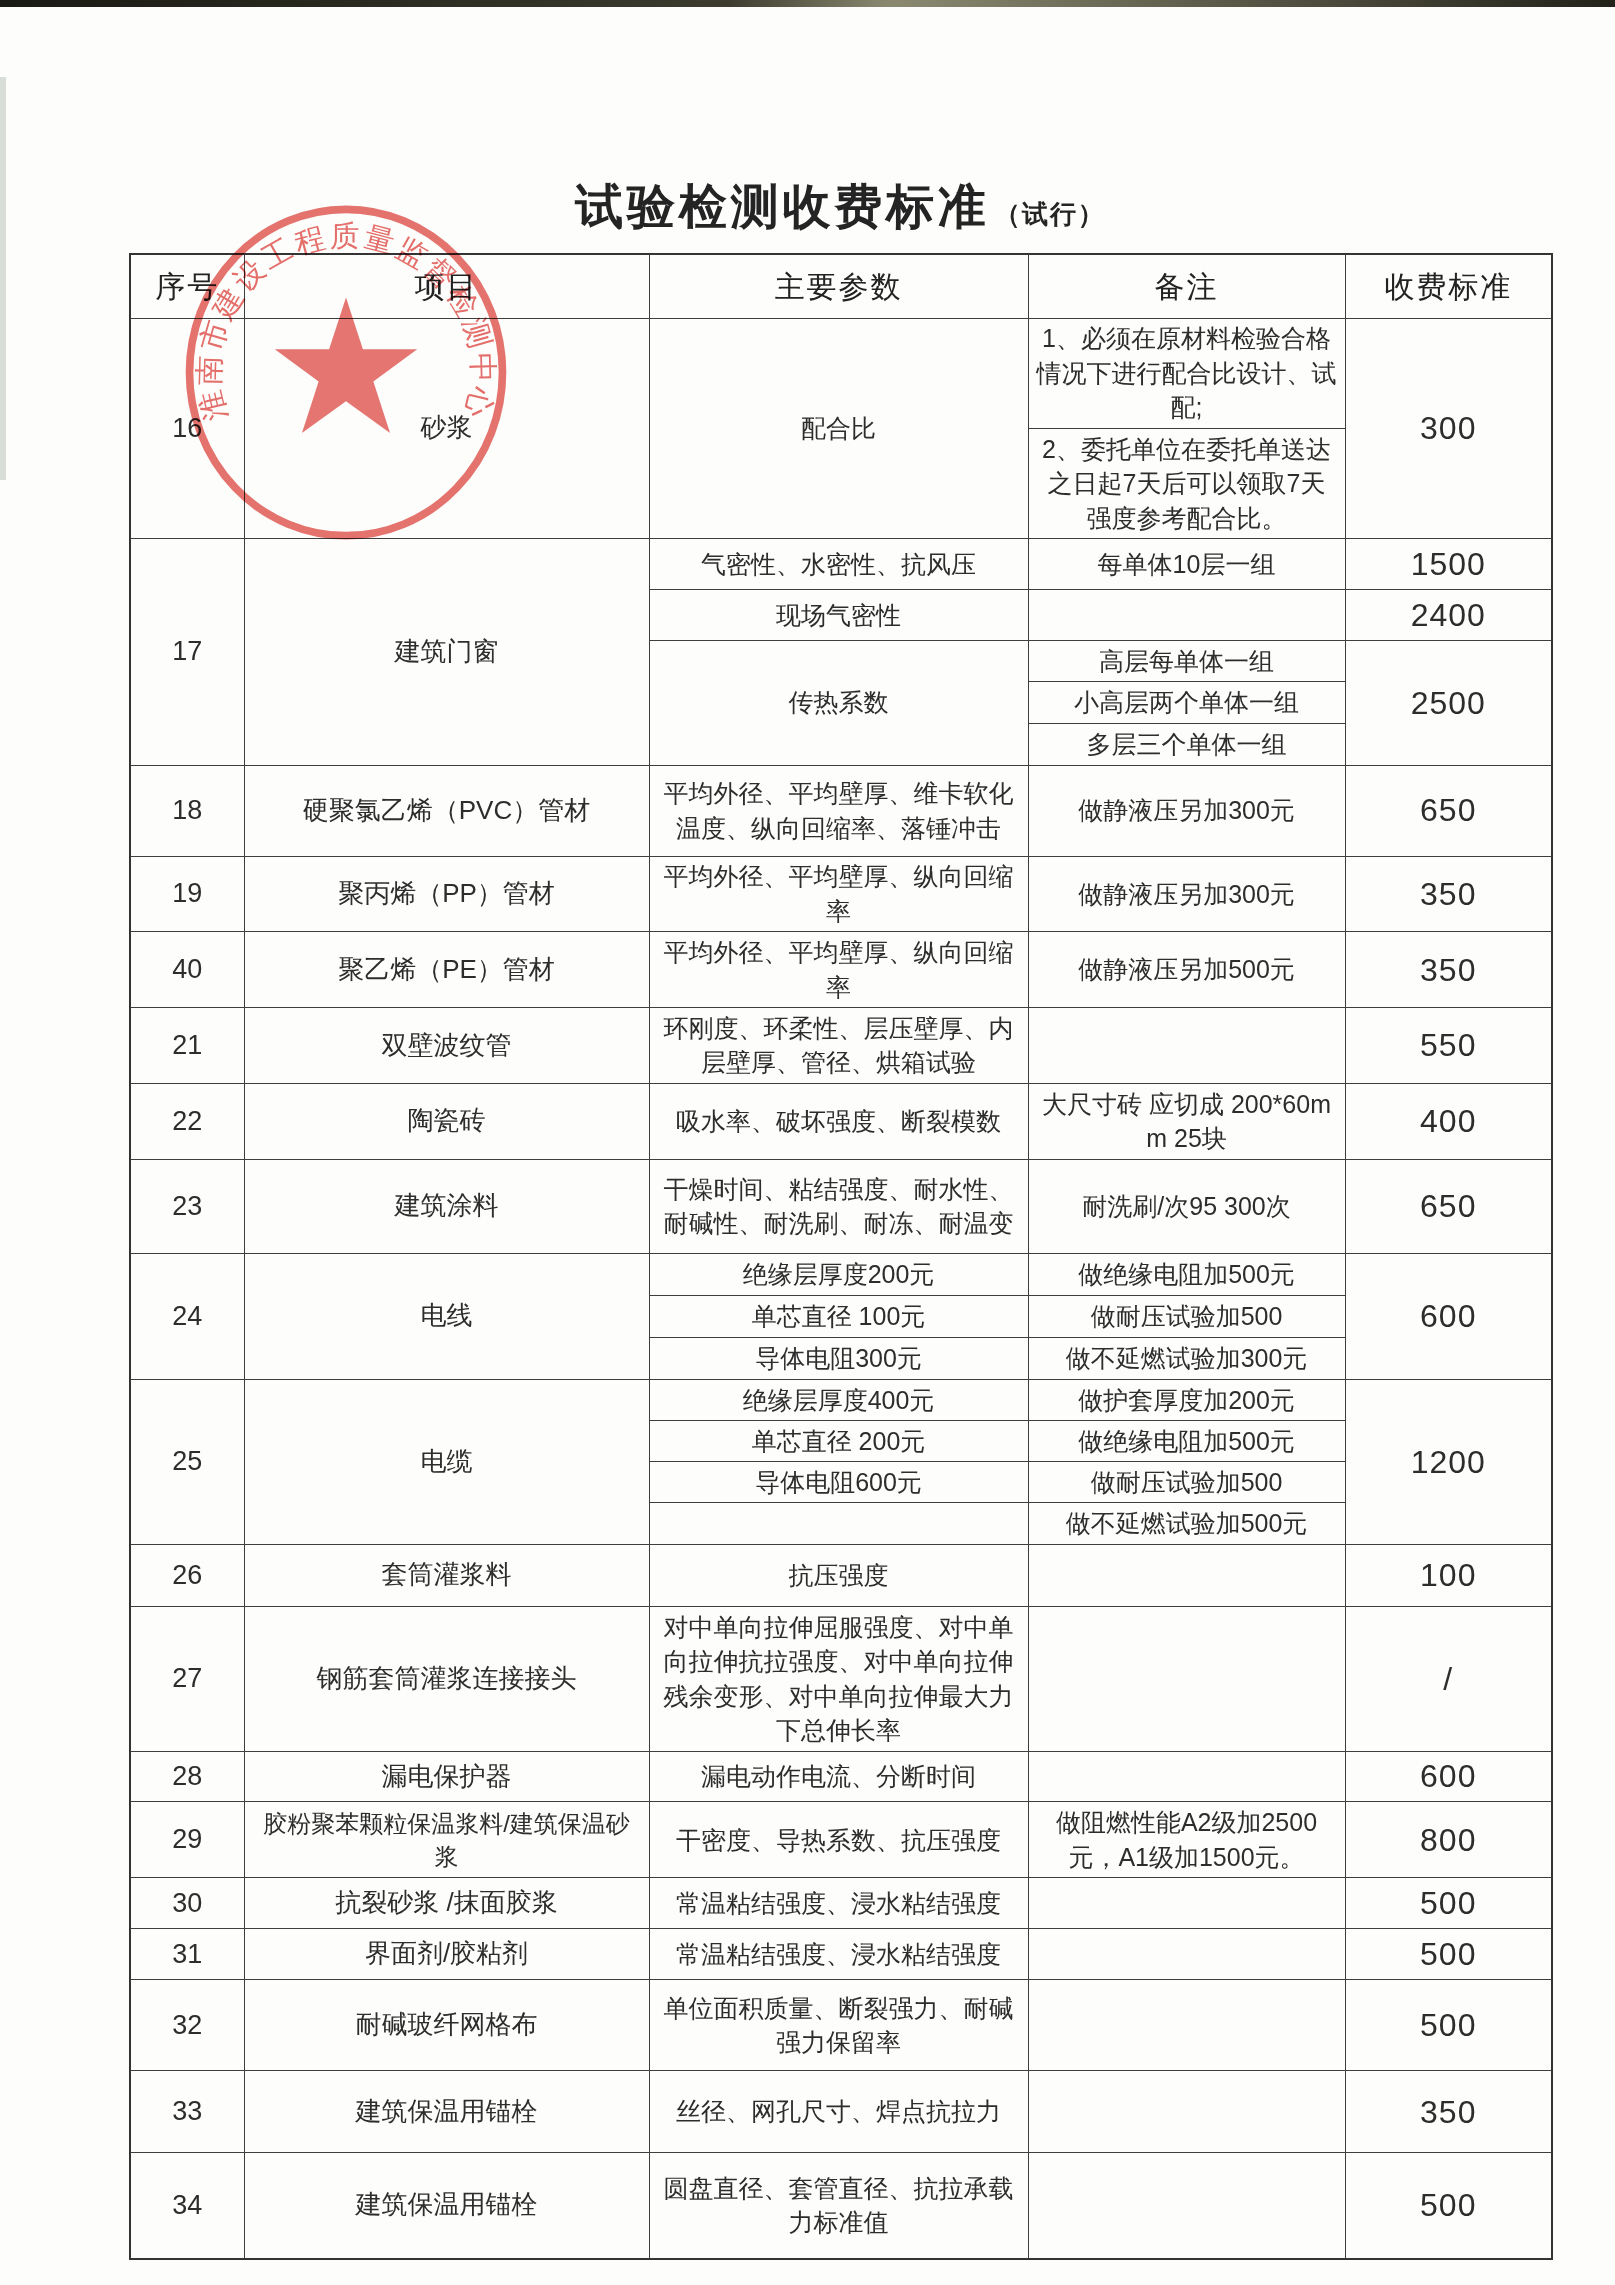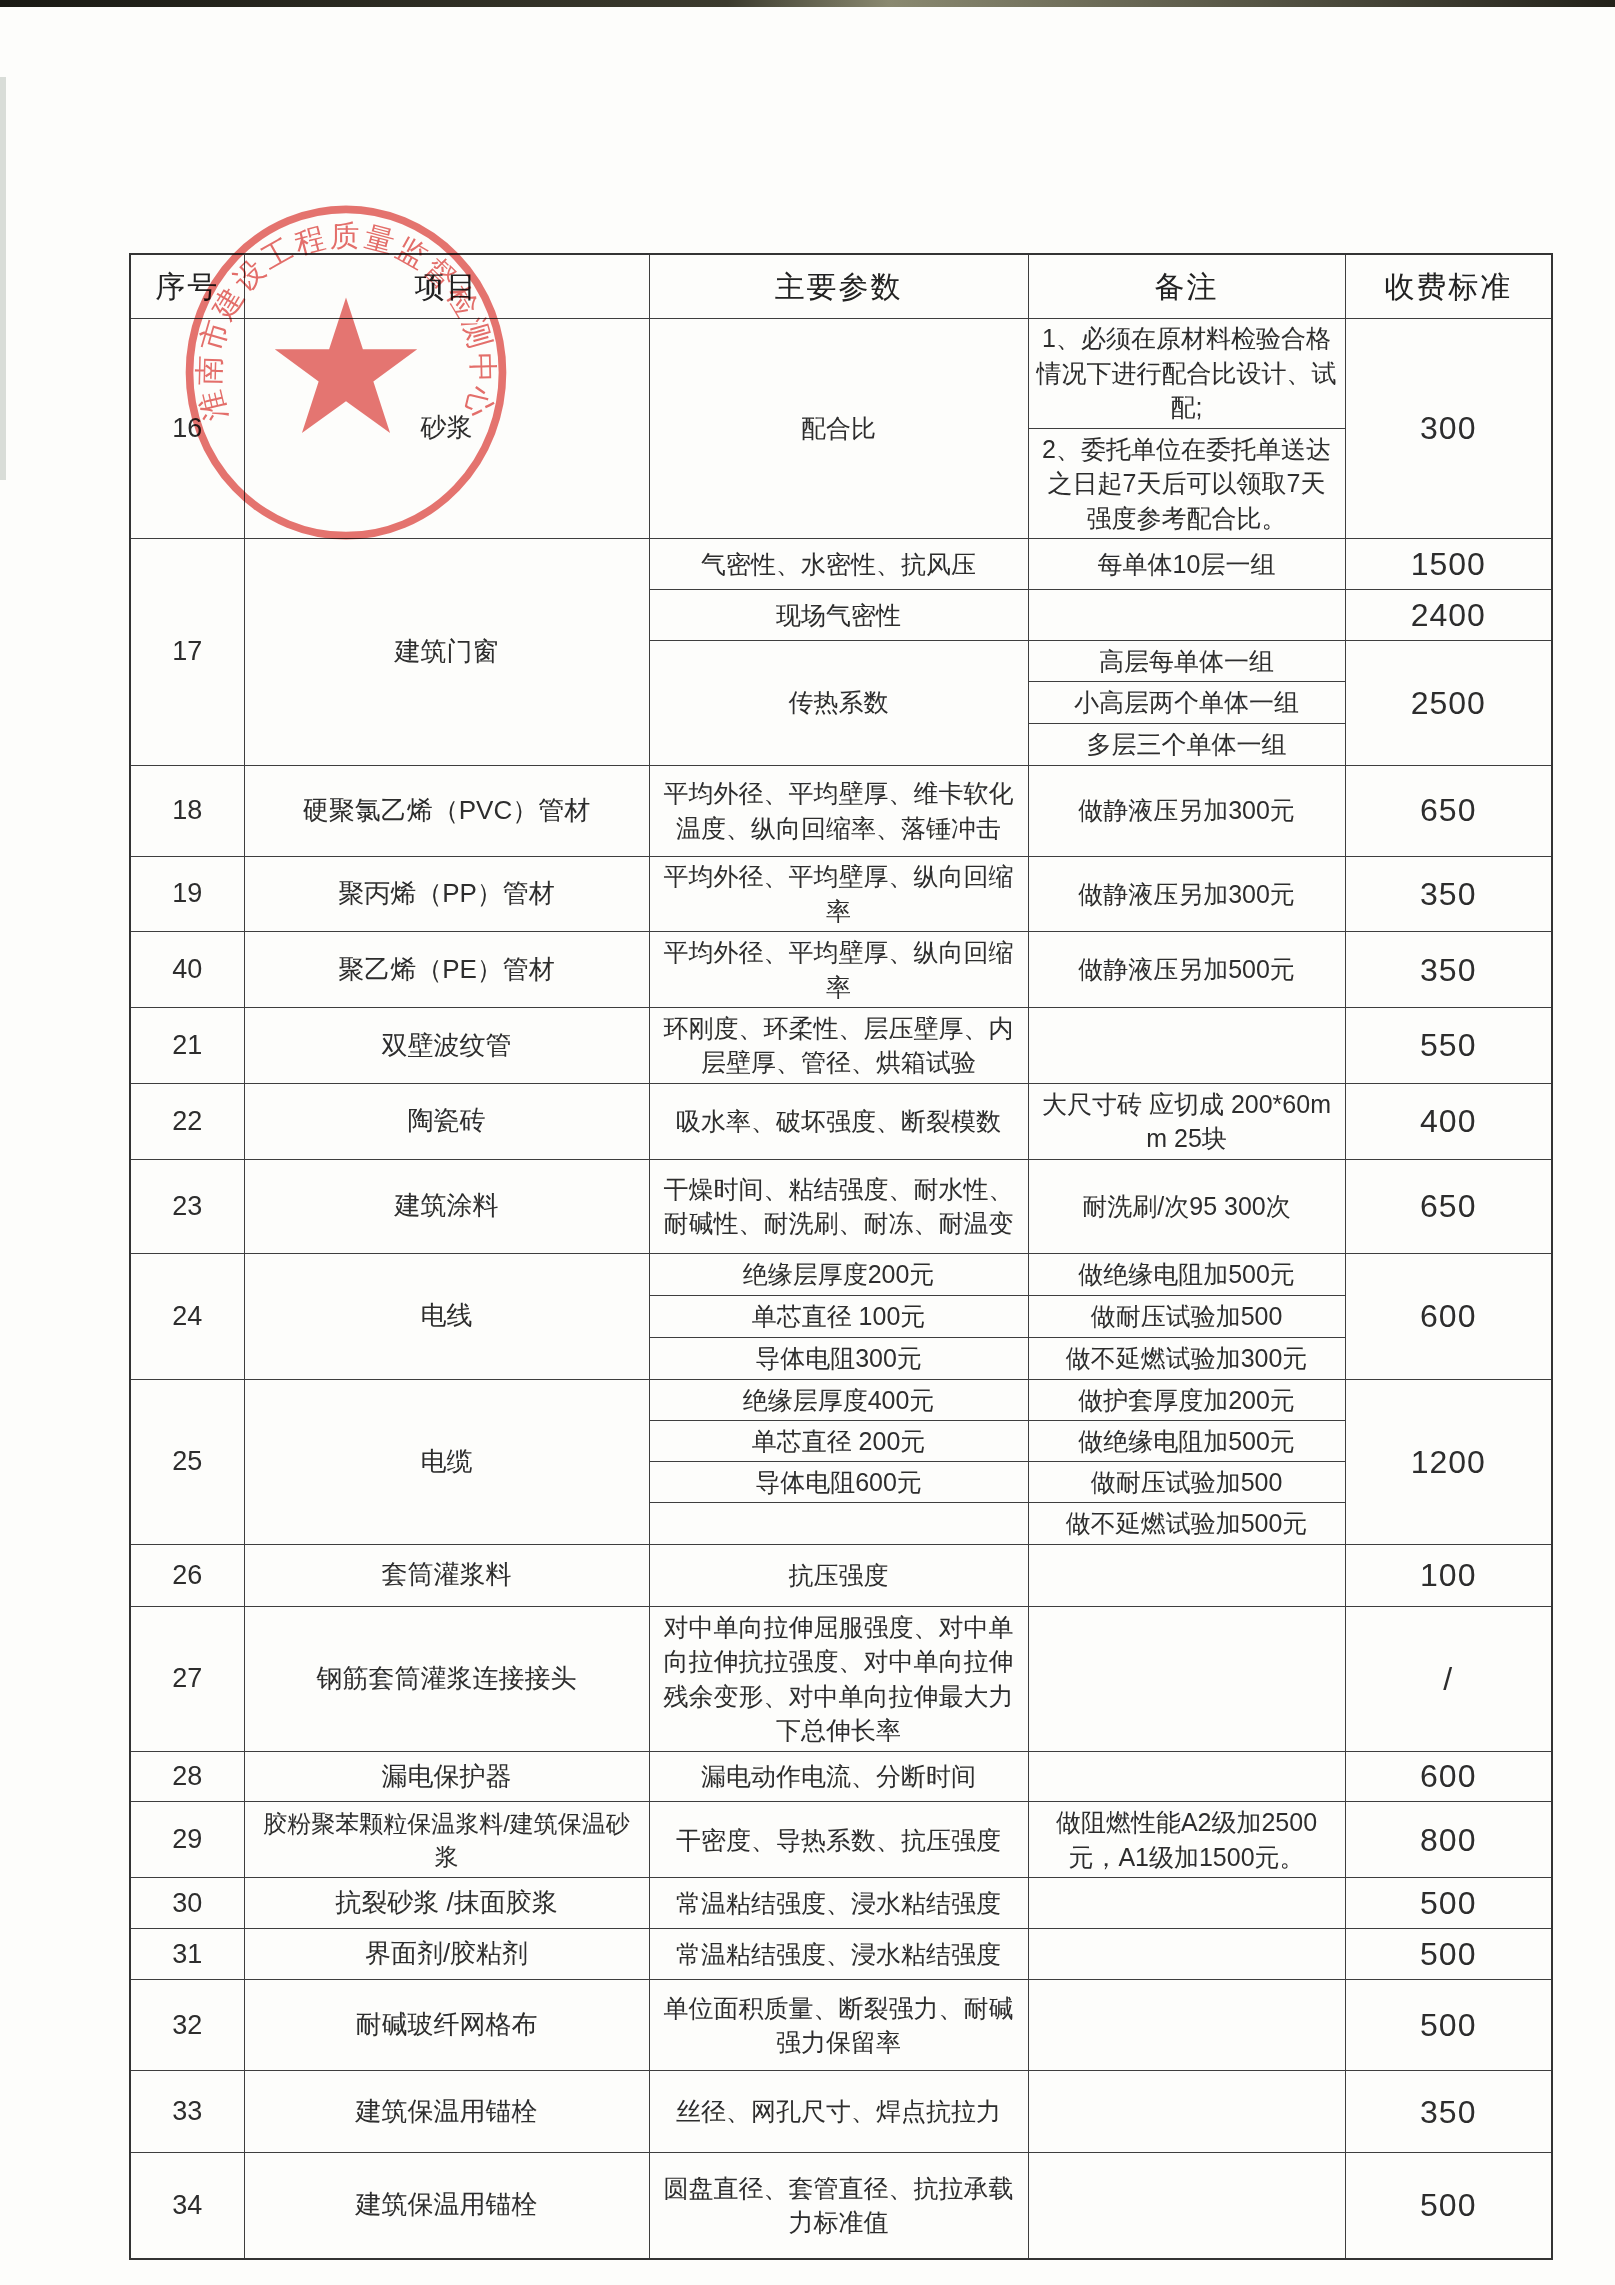--- a/index.html
+++ b/index.html
@@ -66,20 +66,24 @@
     pointer-events:none;
   }
 </style>
 </head>
 <body>
 
 <div class="sheet">
   <div class="scan-edge-top"></div>
   <div class="scan-edge-left"></div>
 
+  <div class="doc-title">
+    <span class="main">试验检测收费标准</span>
+    <span class="suffix">（试行）</span>
+  </div>
 
   <table class="fee">
     <colgroup>
       <col style="width:114px">
         <col style="width:405px">
         <col style="width:379px">
         <col style="width:317px">
         <col style="width:207px">
     </colgroup>
     <tbody>

